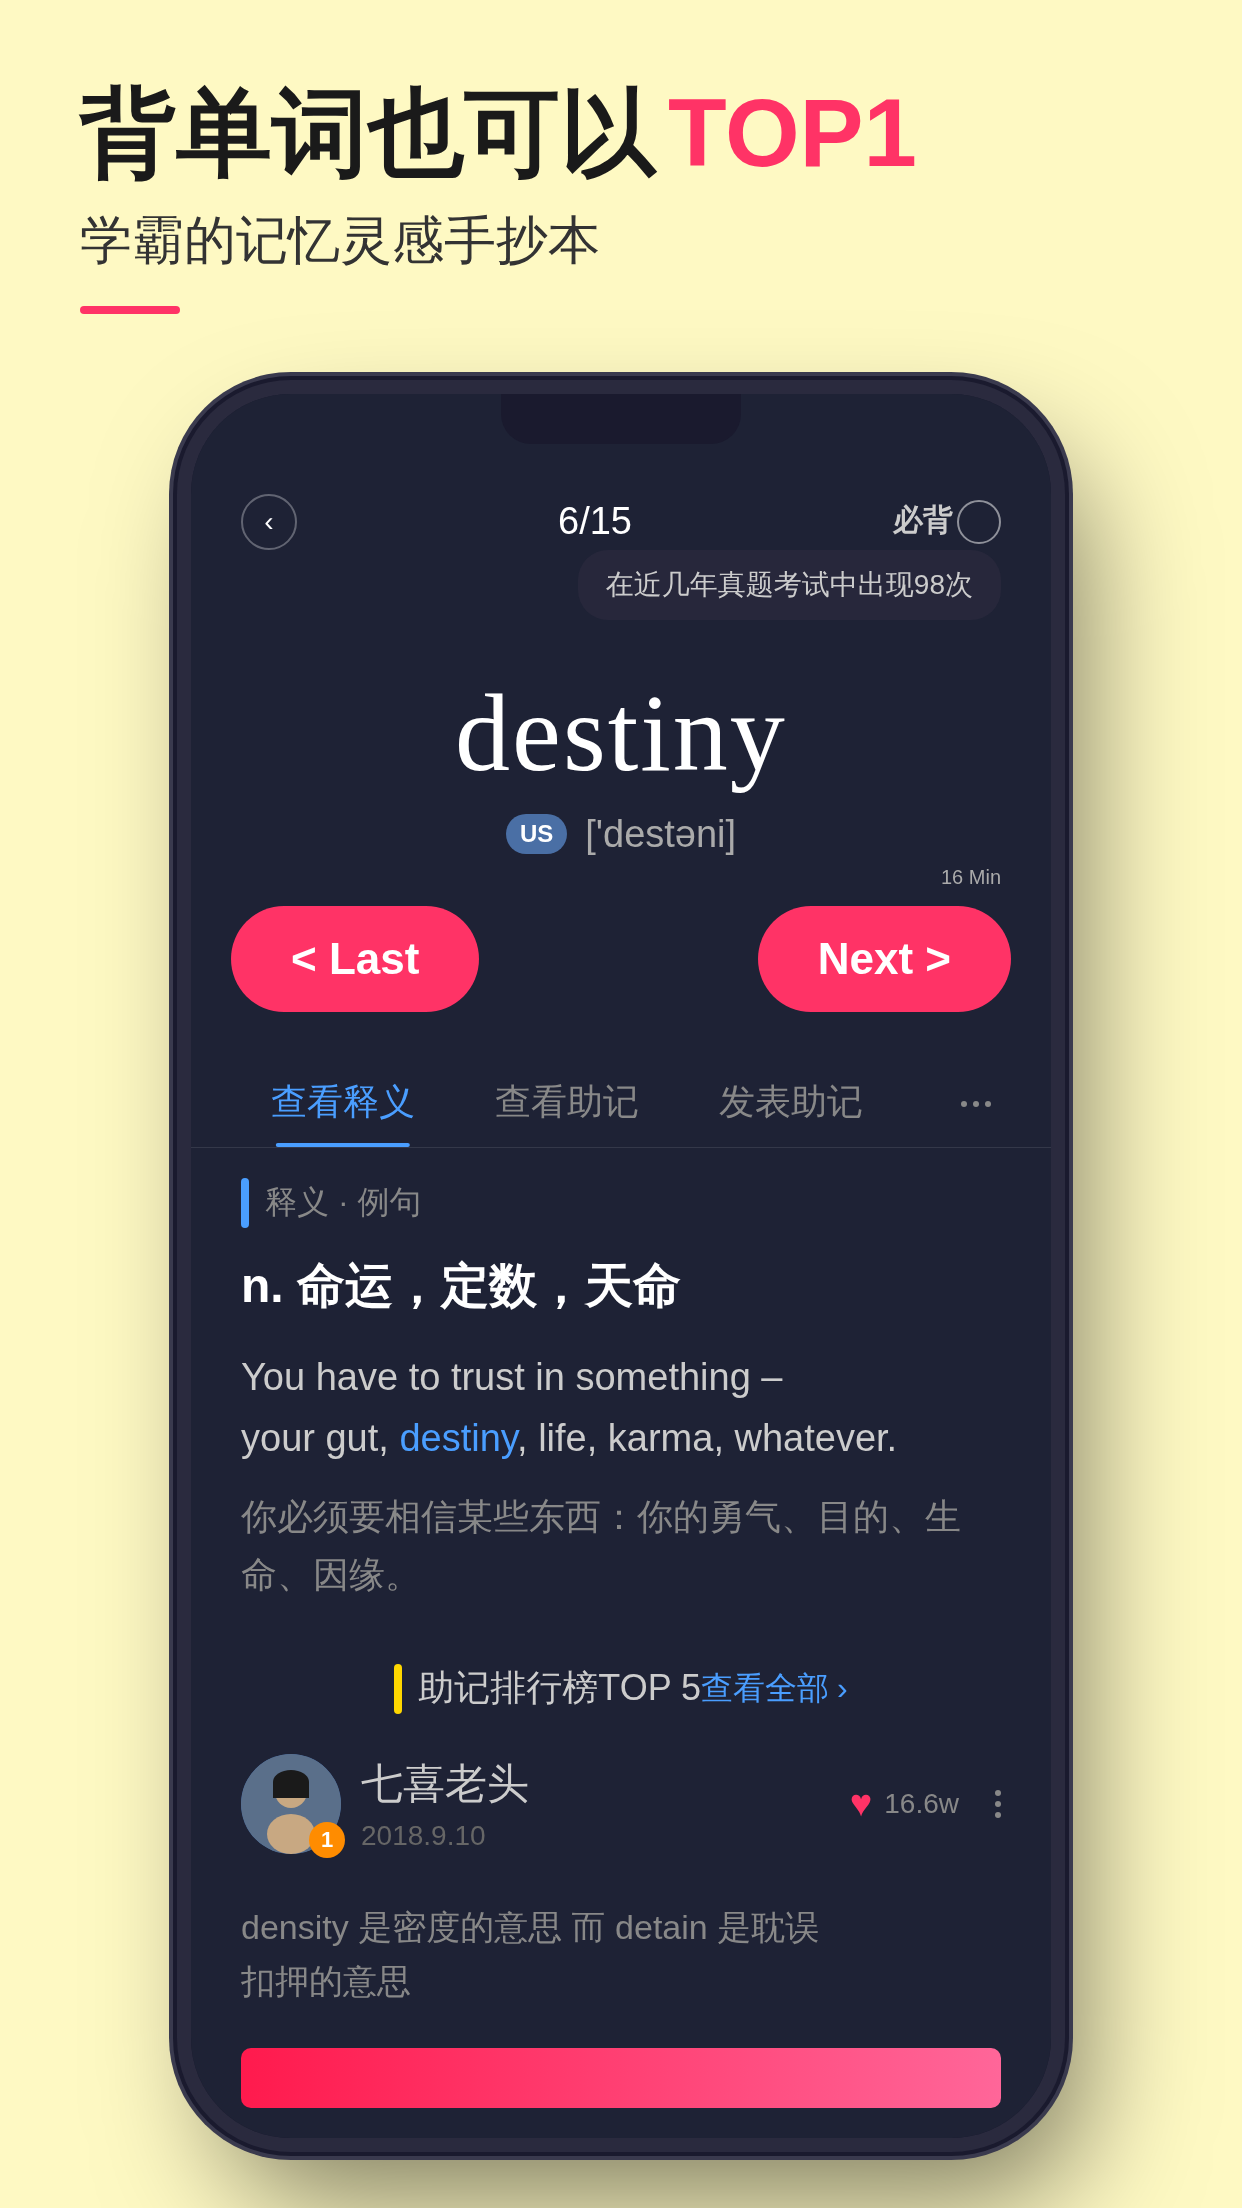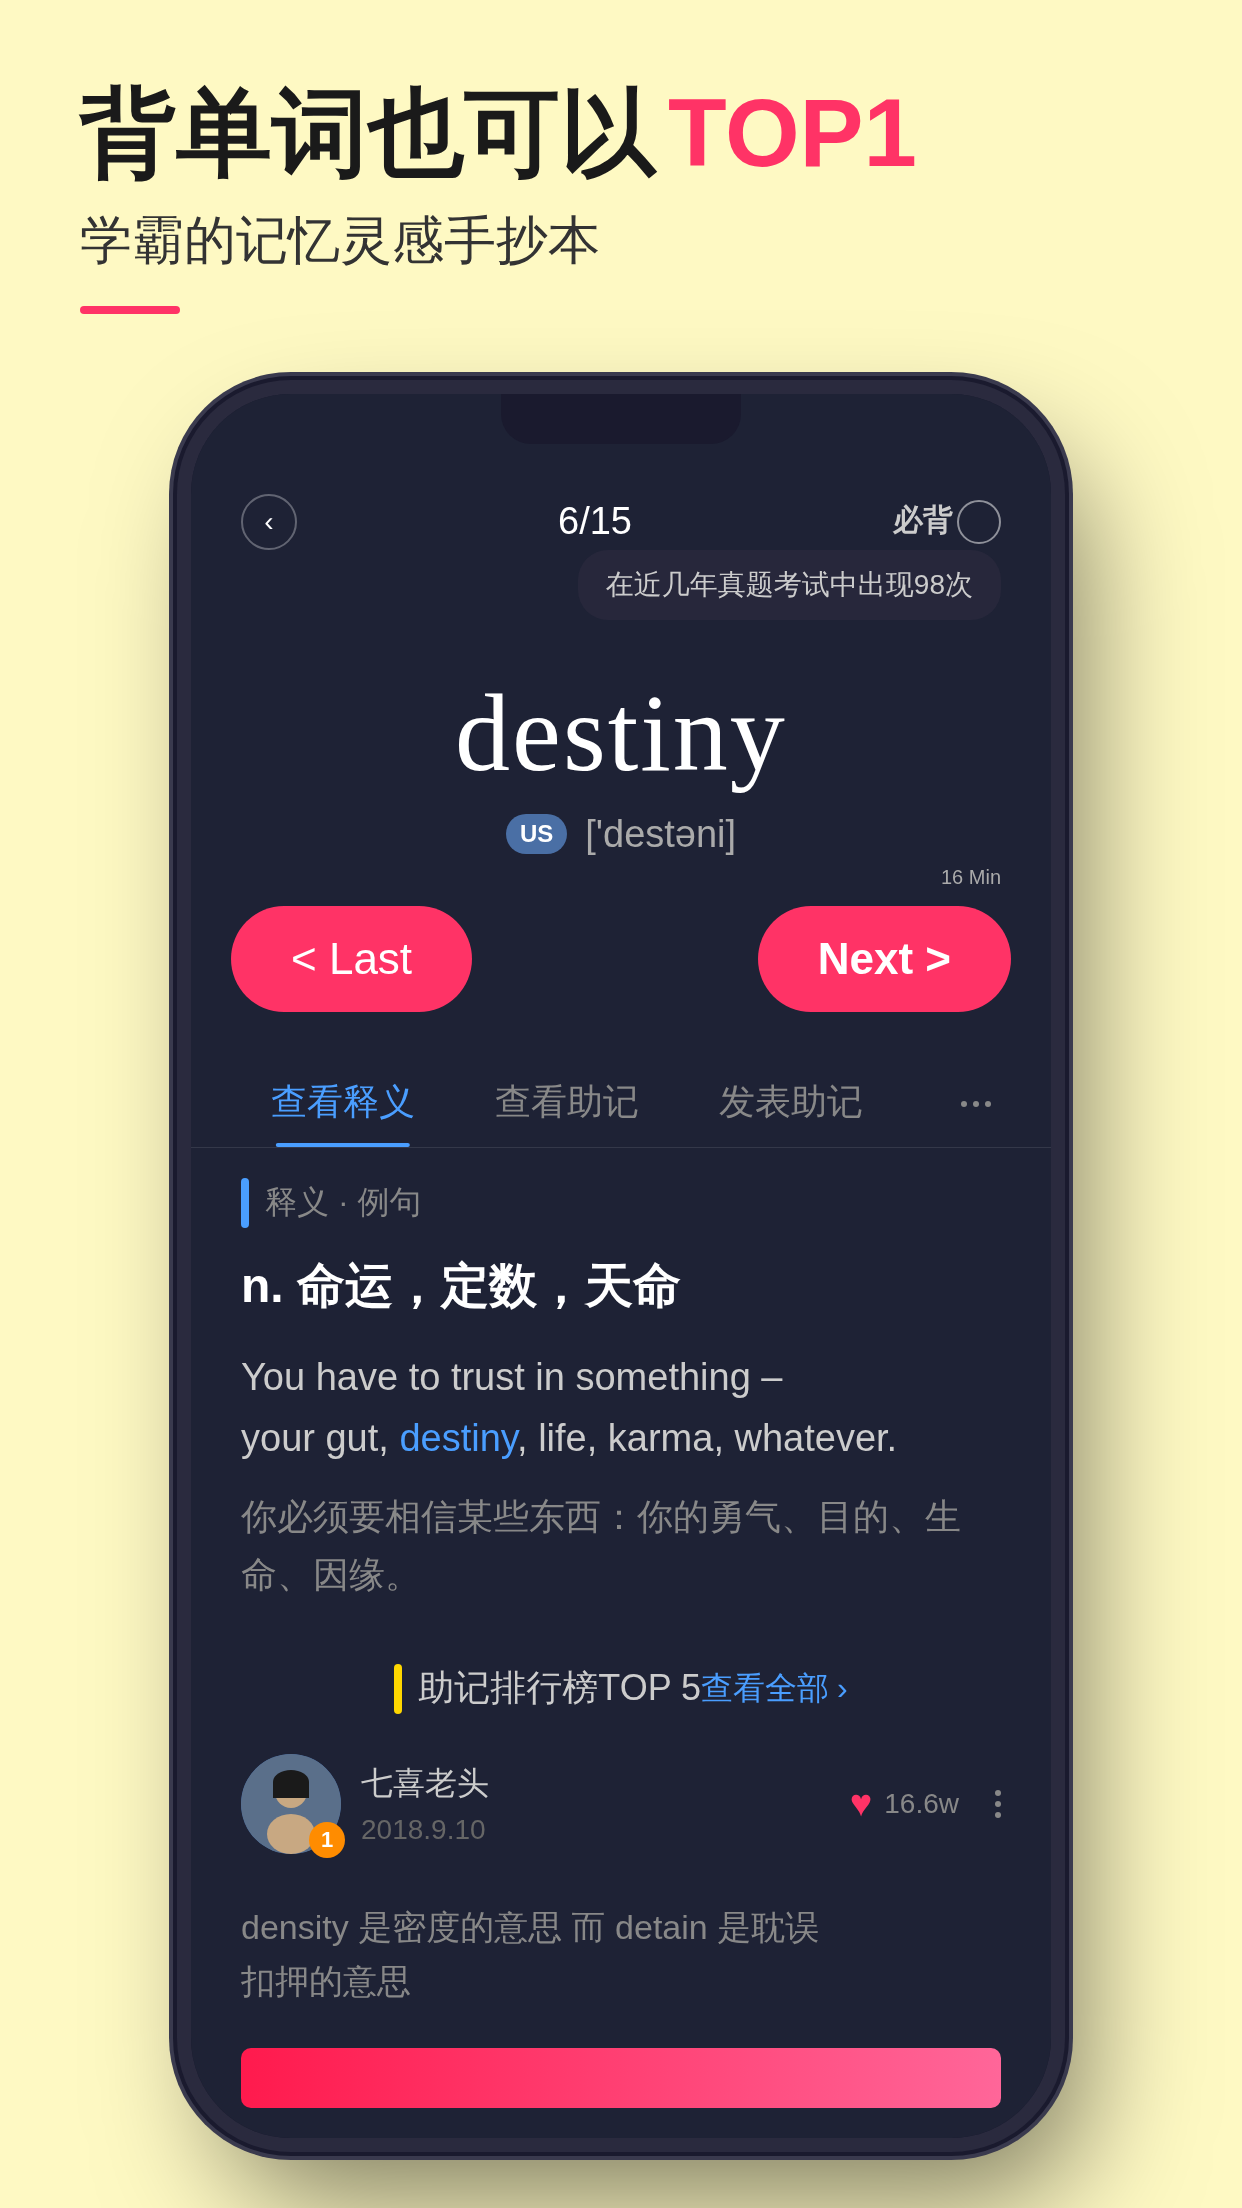--- a/index.html
+++ b/index.html
@@ -241,21 +241,21 @@
       right: 50px;
       top: -10px;
       color: #aaa;
       font-size: 20px;
     }
 
     .btn-last {
       background: #ff3366;
       color: #fff;
       font-size: 44px;
-      font-weight: 400;
+      font-weight: 700;
       padding: 28px 60px;
       border-radius: 60px;
       border: none;
       cursor: pointer;
       display: flex;
       align-items: center;
       gap: 10px;
     }
 
     .btn-next {
@@ -450,21 +450,21 @@
       font-size: 22px;
       font-weight: 700;
     }
 
     .user-info {
       flex: 1;
     }
 
     .username {
       color: #ccc;
-      font-size: 32px;
+      font-size: 42px;
       margin-bottom: 8px;
     }
 
     .user-date {
       color: #666;
       font-size: 28px;
     }
 
     .likes-area {
       display: flex;

